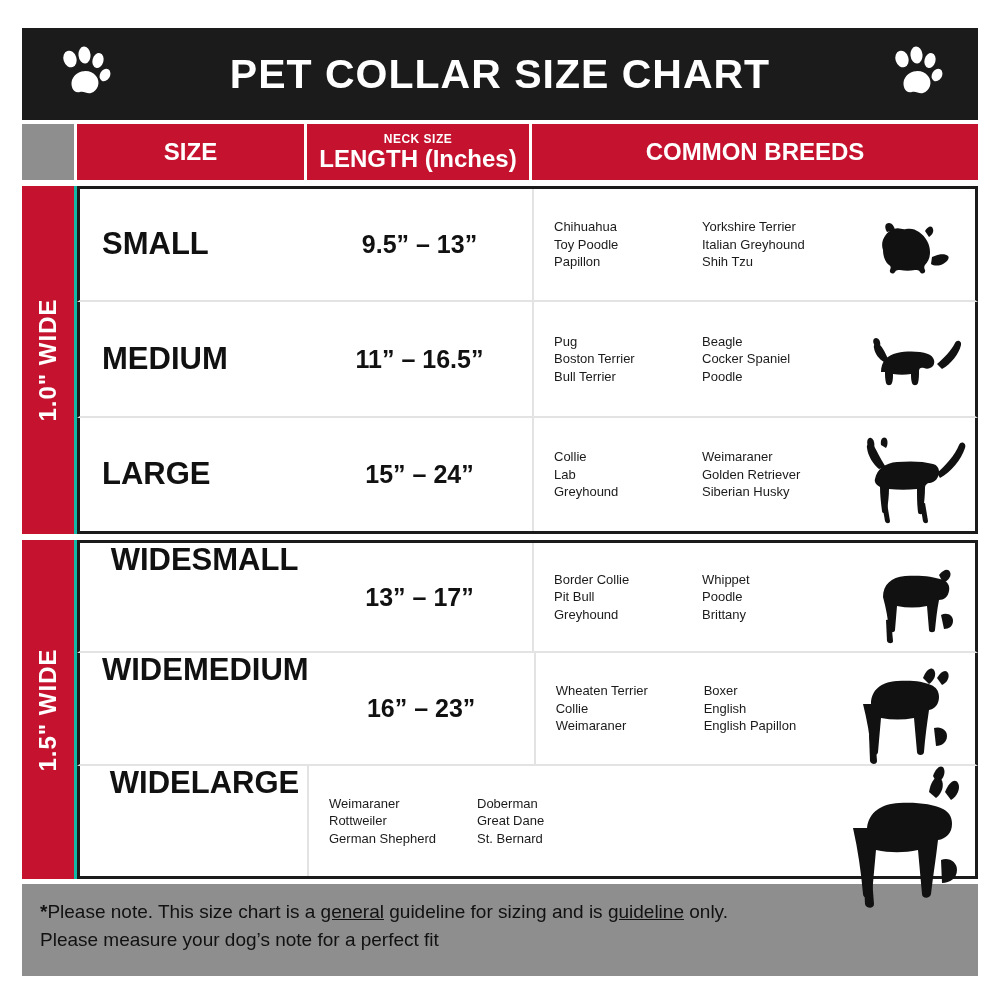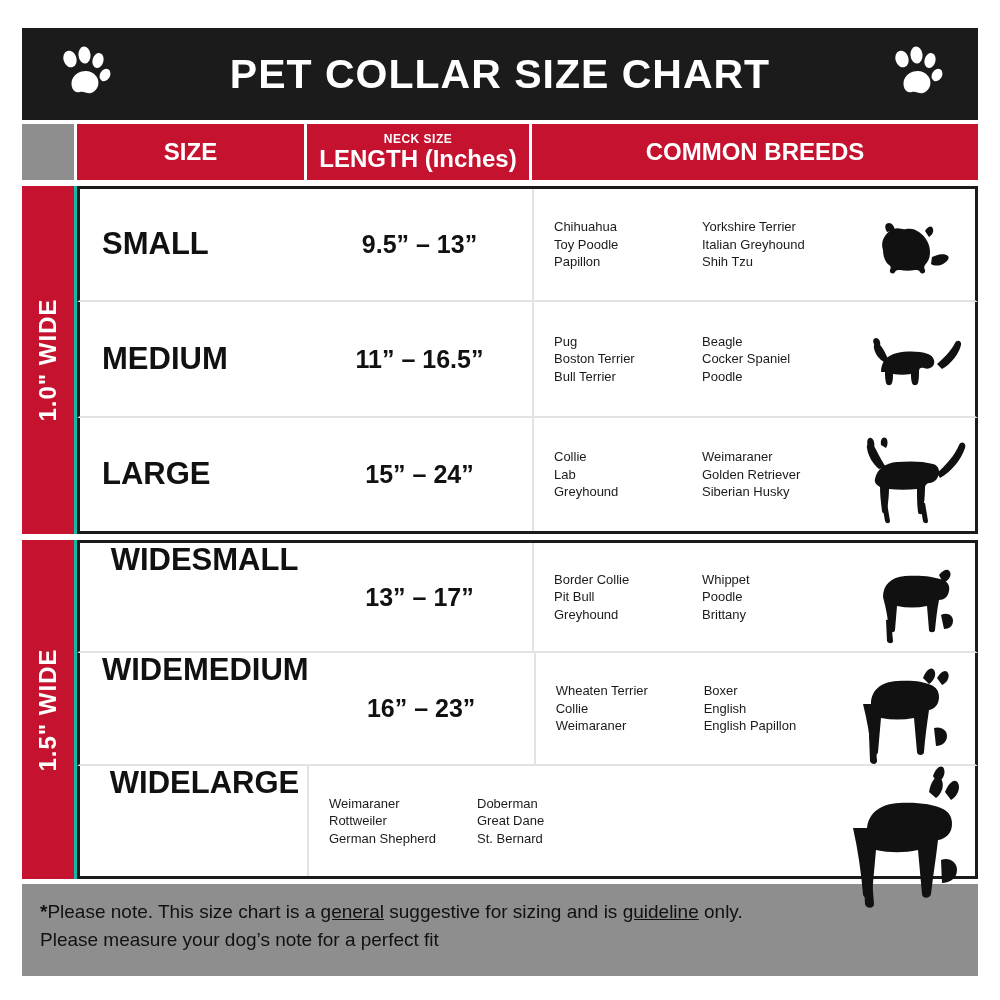--- a/index.html
+++ b/index.html
@@ -436,18 +436,18 @@
           </div>
         </div>
 
       </div>
     </div>
 
   </div>
 
   <div class="footer">
     <div>
-      <span class="star">*</span><span>Please note. This size chart is a </span><u>general</u><span> suggestive for sizing and is </span><u>guideline</u><span> only.</span>
+      <span class="star">*</span><span>Please note. This size chart is a </span><u>general</u><span> guideline for sizing and is </span><u>guideline</u><span> only.</span>
     </div>
     <div>Please measure your dog’s note for a perfect fit</div>
   </div>
 
 </div>
 
 </body></html>

